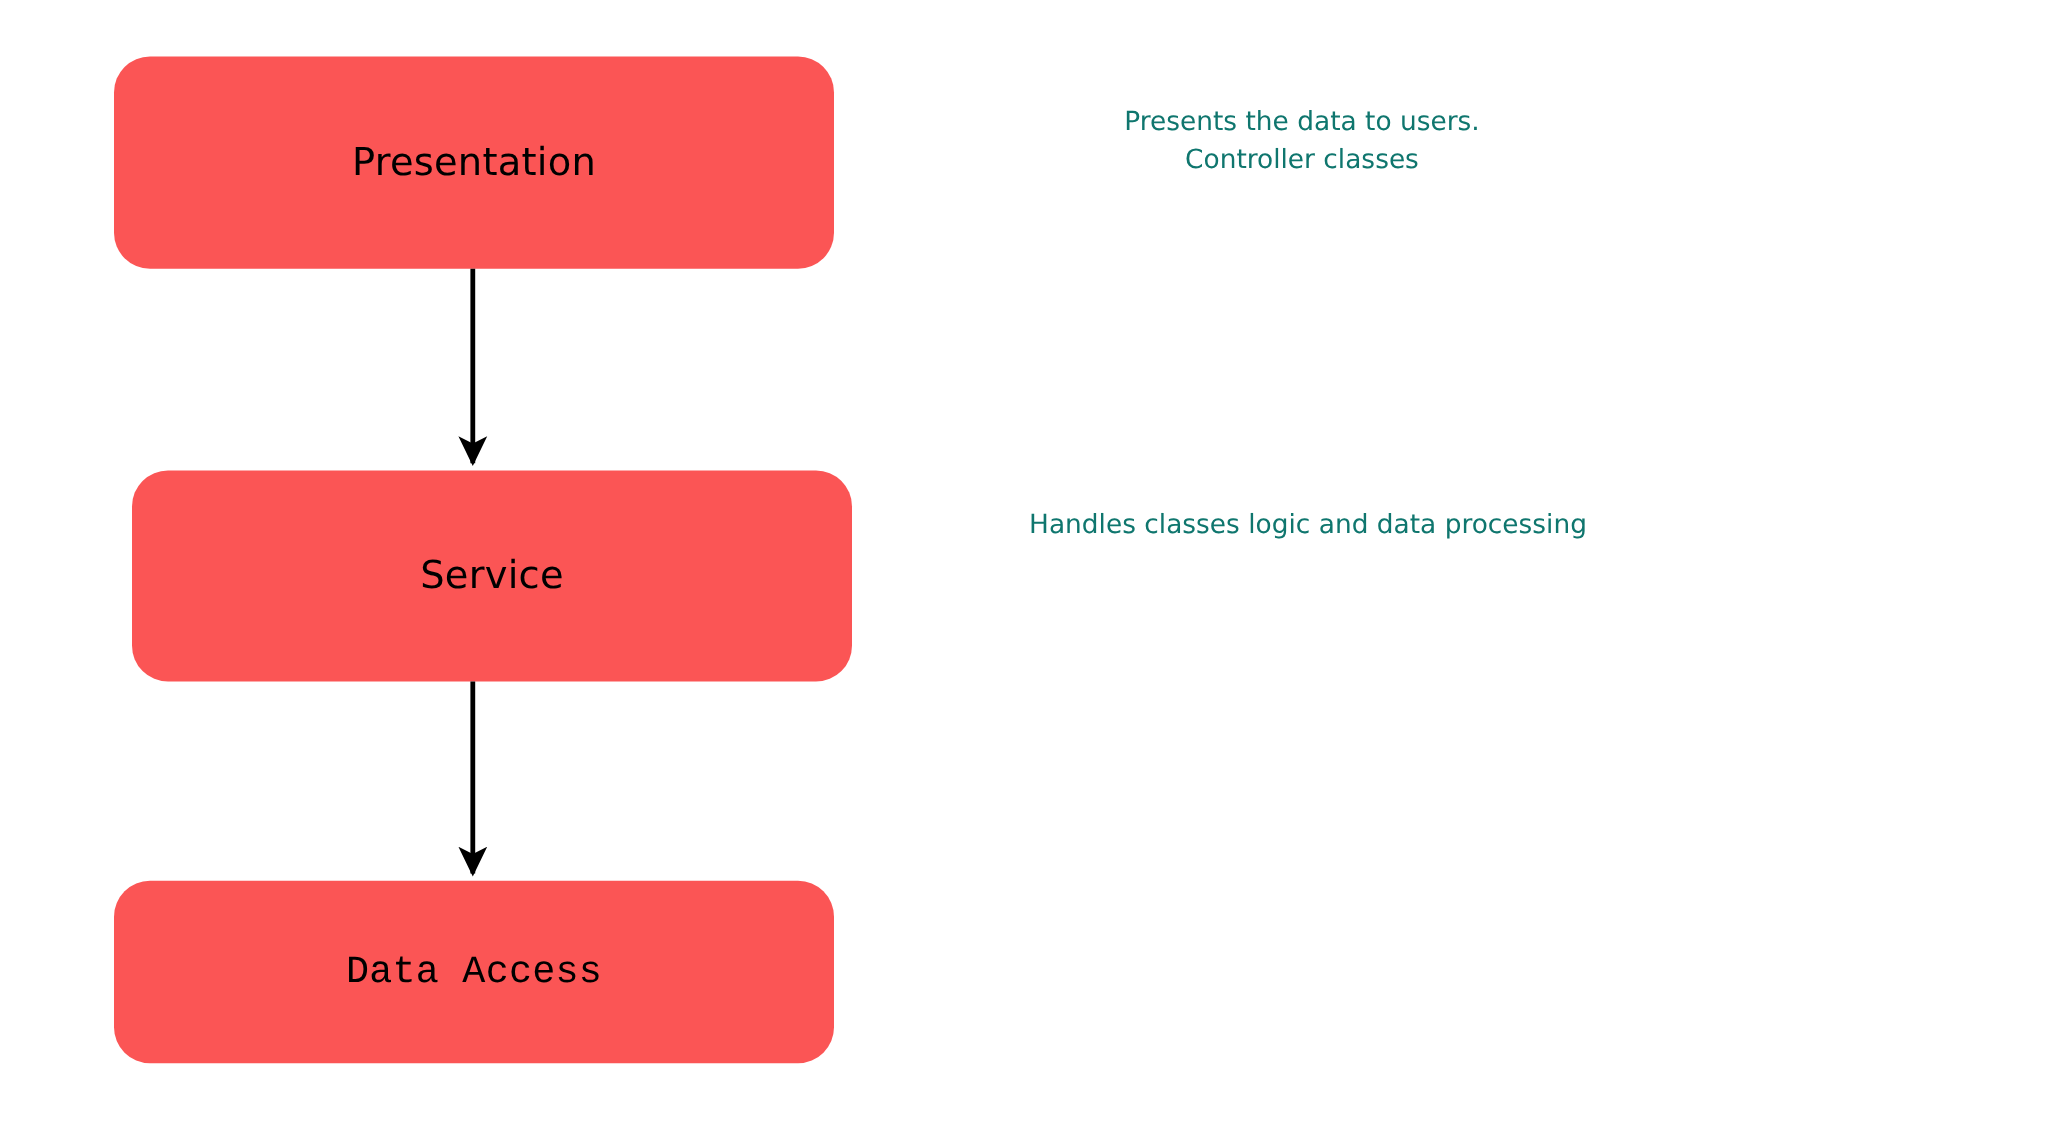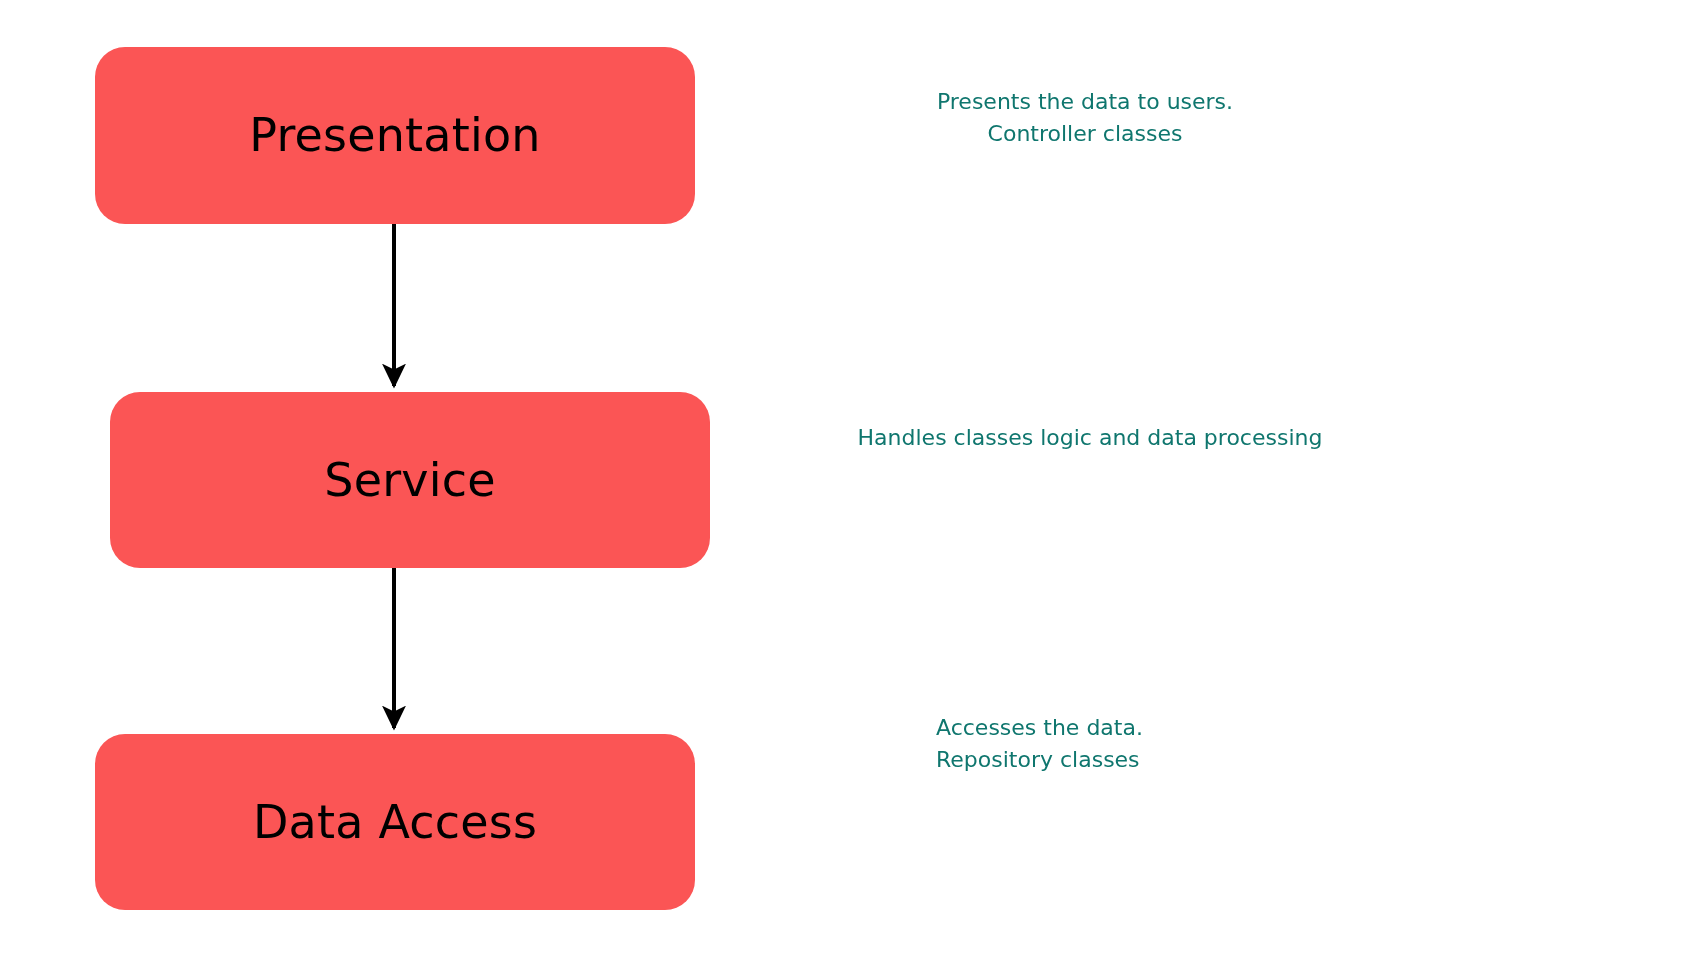--- a/index.html
+++ b/index.html
@@ -28,31 +28,31 @@
     left: 95px;
     width: 600px;
     background: #fb5555;
     border-radius: 30px;
     display: flex;
     align-items: center;
     justify-content: center;
     box-sizing: border-box;
   }
   .layer-box .layer-label {
-    font-size: 46px;
+    font-size: 32px;
     line-height: 1.1;
     color: #000000;
     font-weight: 400;
     letter-spacing: 0.2px;
     text-align: center;
     white-space: nowrap;
   }
   #box-presentation { top: 47px;  height: 177px; }
   #box-service      { top: 392px; height: 176px; margin-left: 15px; }
-  #box-dataaccess   { top: 734px; height: 176px; }
+  #box-dataaccess   { top: 734px; height: 152px; font-family: Liberation Mono, monospace; }
 
   
   #arrow-layer {
     position: absolute;
     left: 0;
     top: 0;
     width: 1706px;
     height: 957px;
     pointer-events: none;
   }
@@ -112,16 +112,14 @@
     </defs>
     <line x1="394" y1="224" x2="394" y2="386" stroke="#000000" stroke-width="4" marker-end="url(#arrowhead)"></line>
     <line x1="394" y1="568" x2="394" y2="728" stroke="#000000" stroke-width="4" marker-end="url(#arrowhead)"></line>
   </svg>
 
   <div id="desc-presentation" class="description">Presents the data to users.
 Controller classes</div>
 
   <div id="desc-service" class="description">Handles classes logic and data processing</div>
 
-  <div id="desc-dataaccess" class="description">Accesses the data.
-Repository classes</div>
 
 </div>
 
 </body></html>

